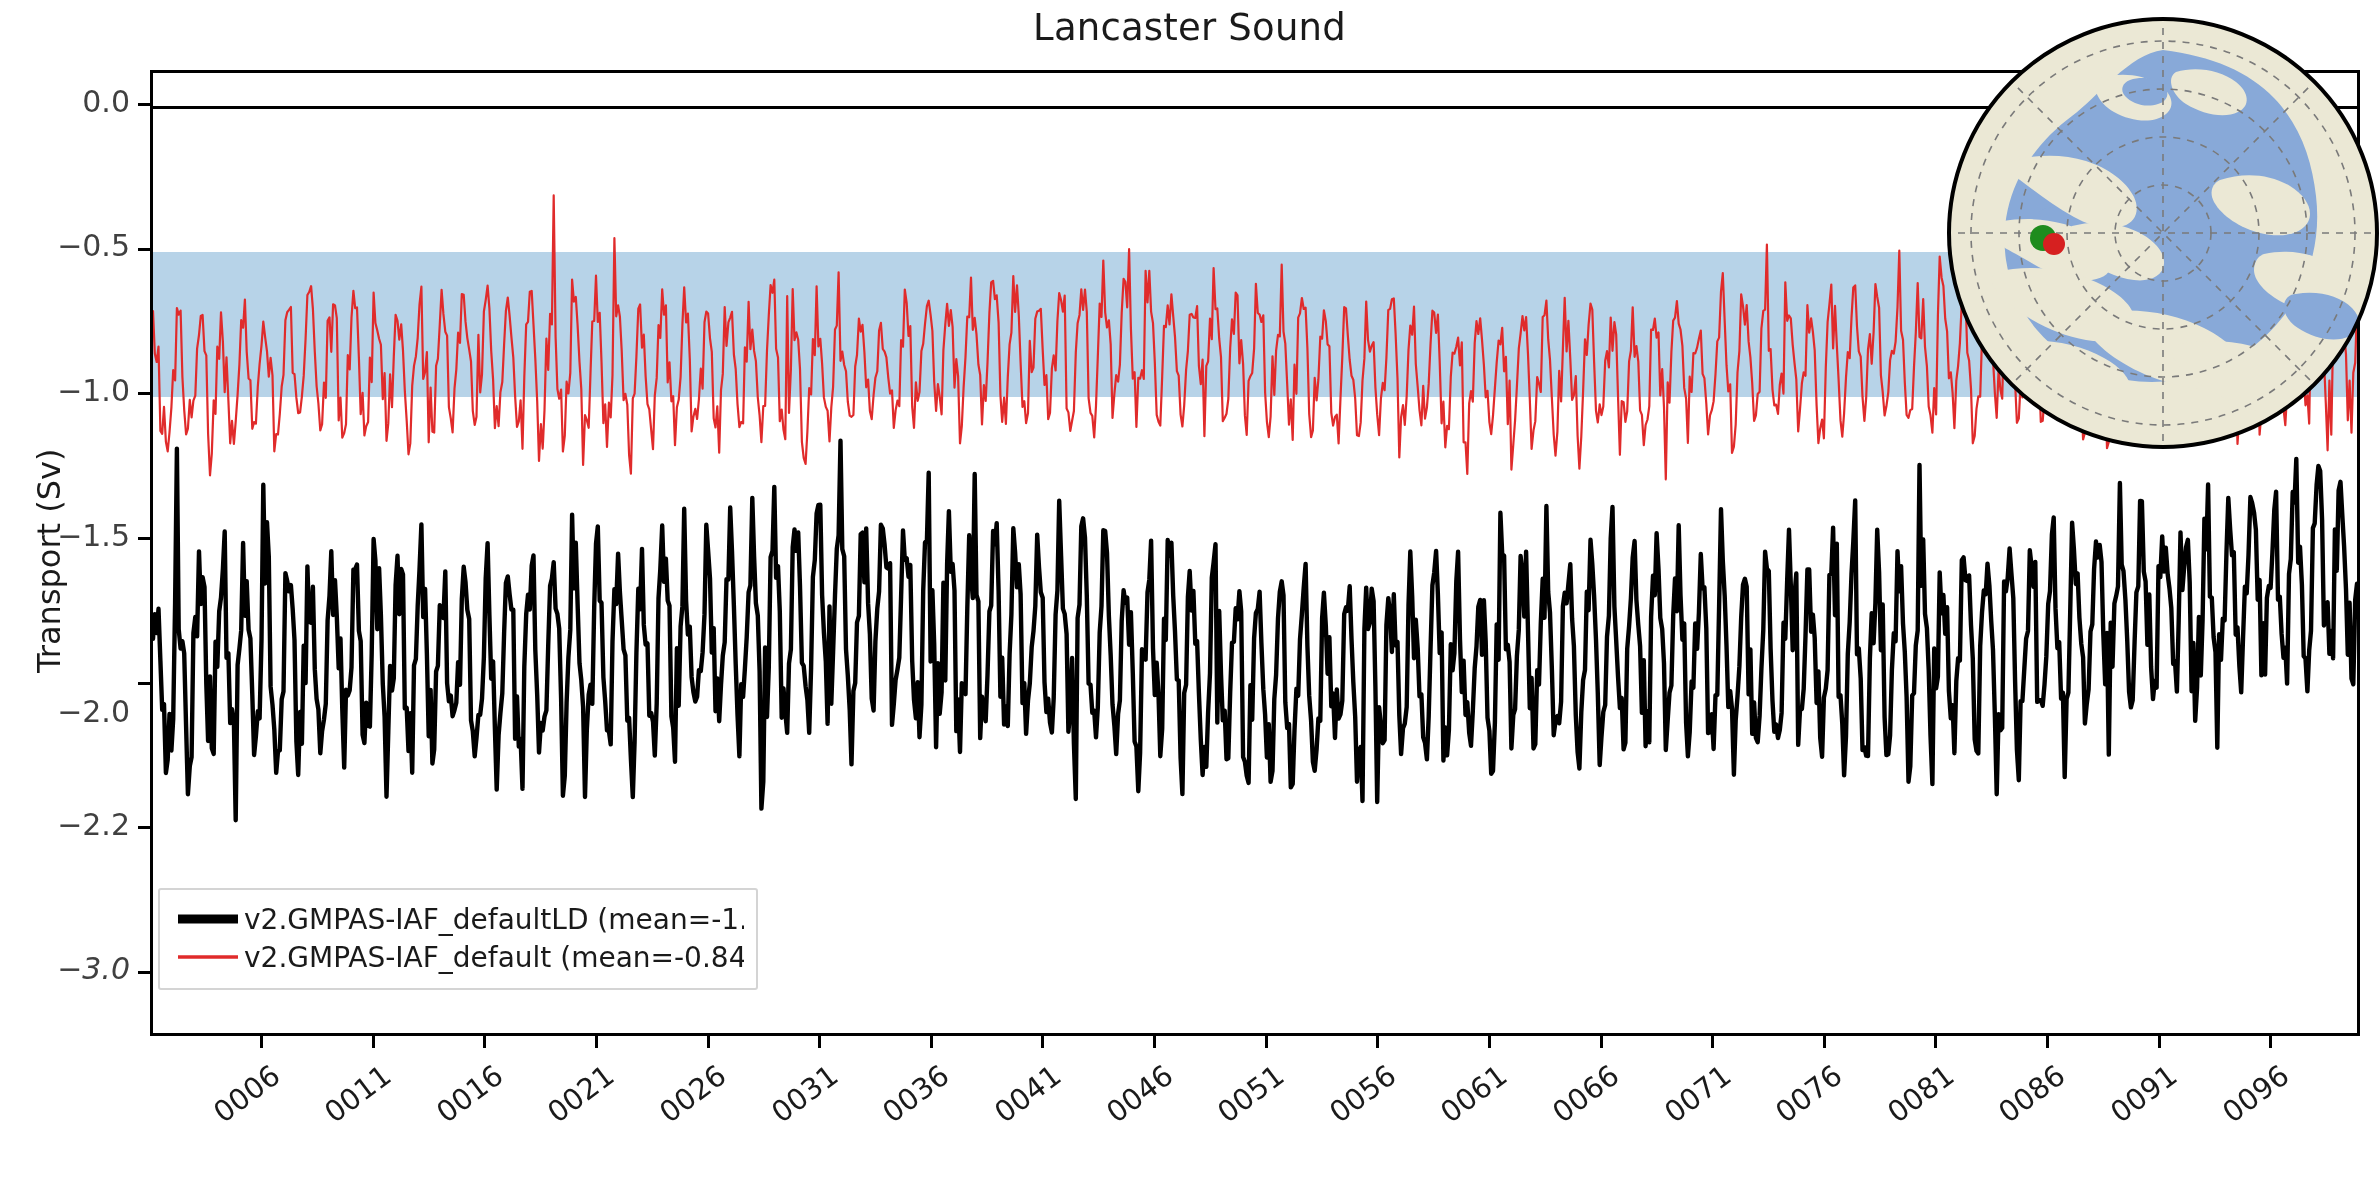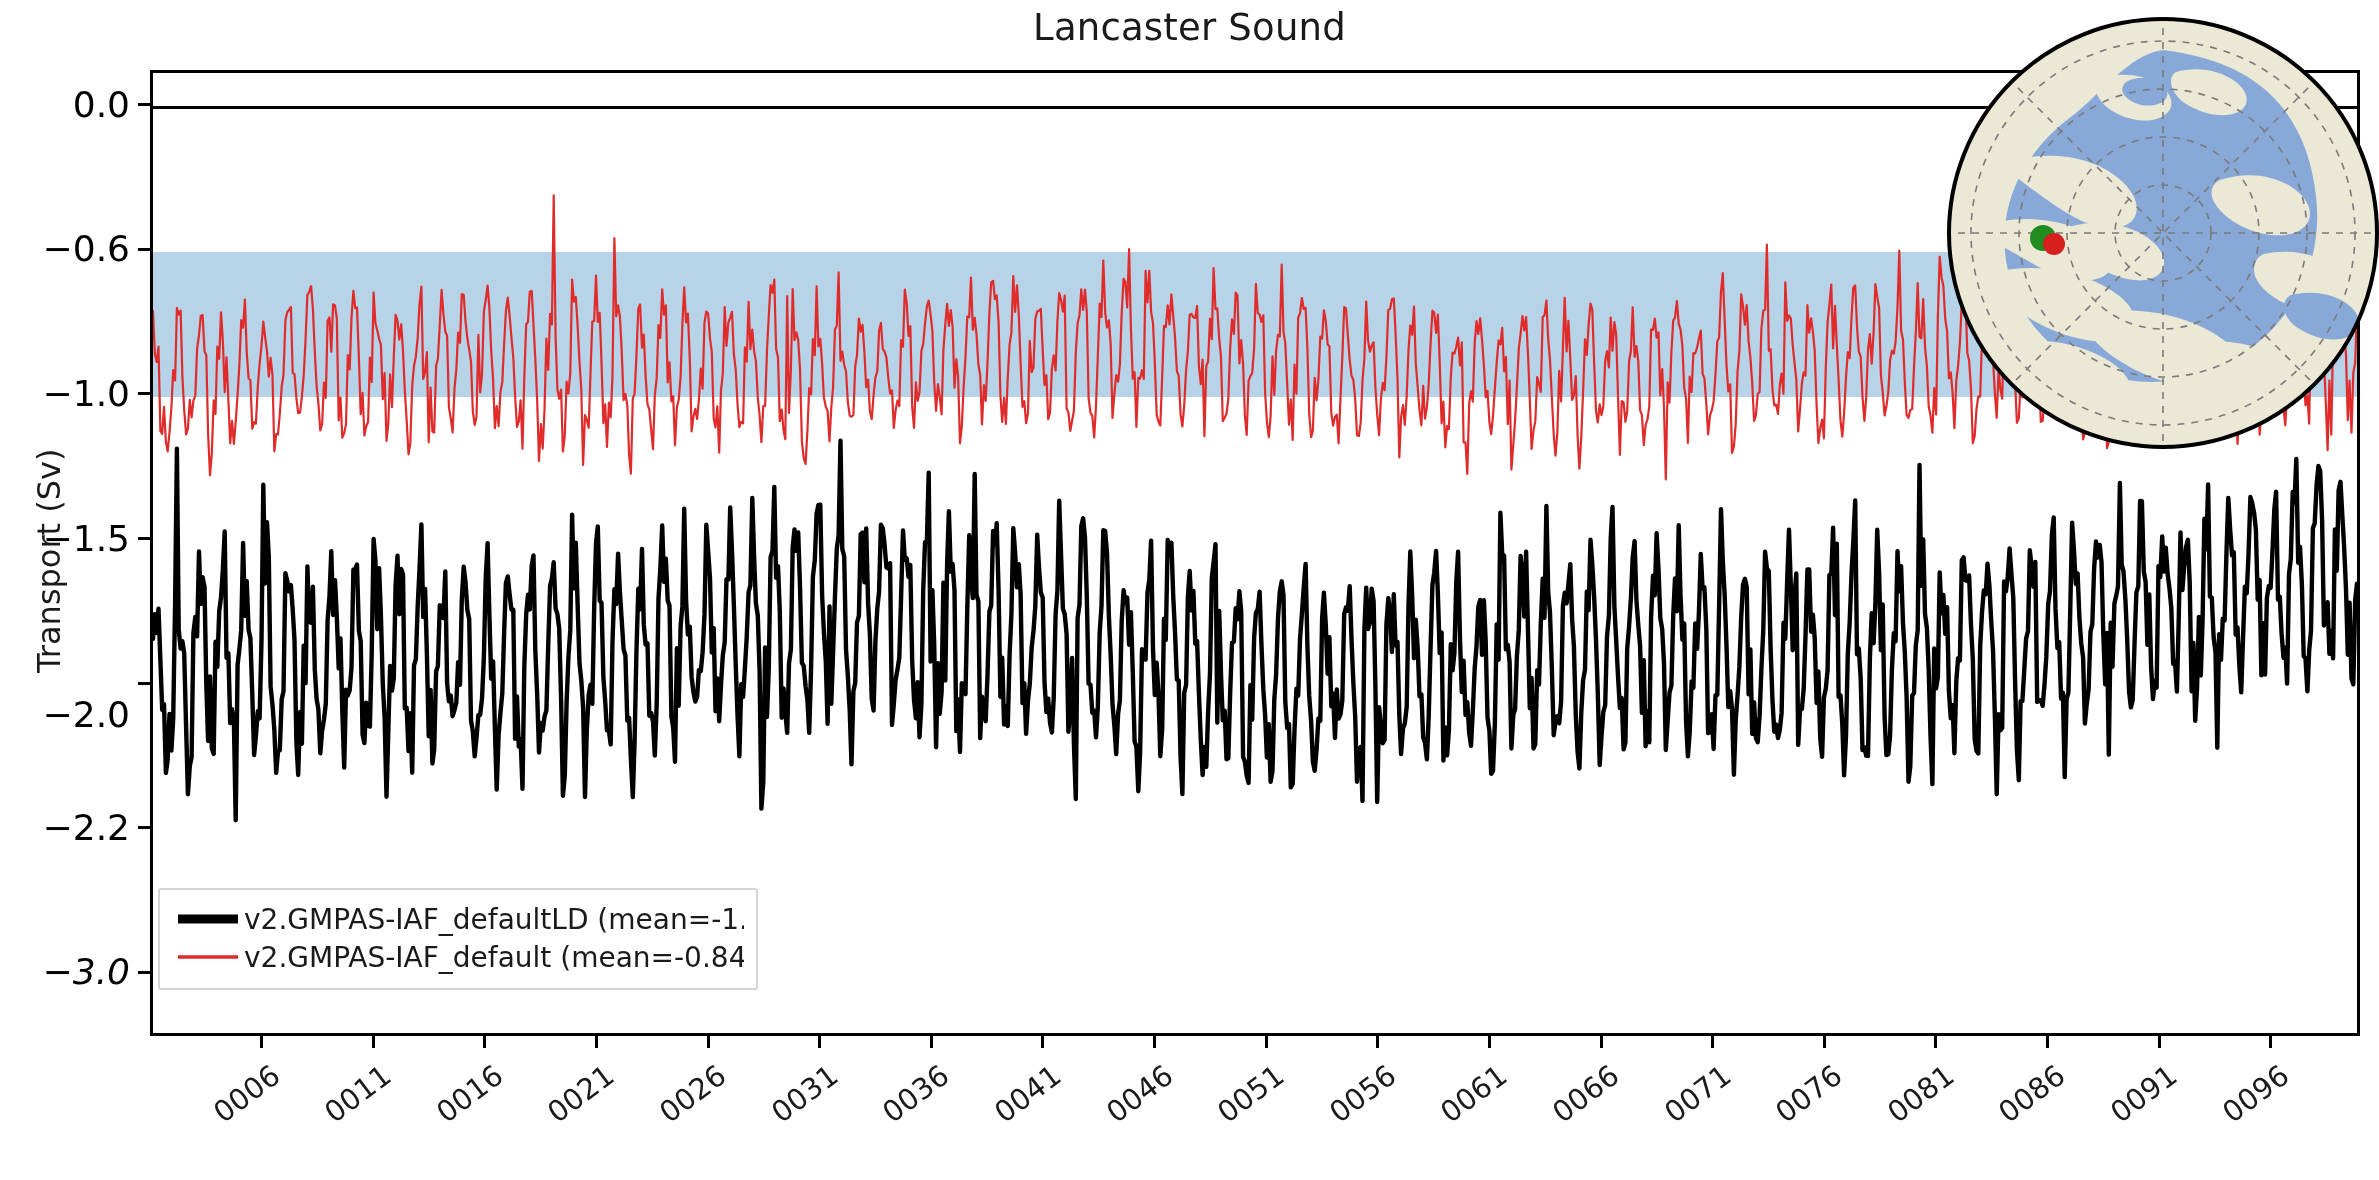--- a/index.html
+++ b/index.html
@@ -17,21 +17,21 @@
   }
   #plot-inner{position:absolute;inset:0;}
 
   #obs-band{position:absolute;left:0;width:100%;background:#b7d3e8;}
 
   #series-svg{position:absolute;inset:0;width:100%;height:100%;}
 
   
   .ytick-label{
     position:absolute;right:2389px;
-    font-size:36px;color:#000000;white-space:nowrap;text-align:right;
+    font-size:30px;color:#404040;white-space:nowrap;text-align:right;
   }
   .ytick-mark{position:absolute;width:12px;height:3px;background:#000;}
   #ylabel{
     position:absolute;transform:rotate(-90deg);transform-origin:left top;
     font-size:32px;color:#1a1a1a;white-space:nowrap;
   }
 
   
   .xtick-mark{position:absolute;width:3px;height:12px;background:#000;}
   .xtick-label{
@@ -74,21 +74,21 @@
         <polyline id="series-red" fill="none" stroke="#e02b2b" stroke-width="2.2" stroke-linejoin="round" stroke-linecap="round" points="0.0,238.0 1.8,280.5 3.7,289.0 5.5,273.7 7.4,358.0 9.2,360.8 11.0,333.8 12.9,368.8 14.7,378.4 16.5,359.5 18.4,334.4 20.2,297.2 22.1,307.4 23.9,235.0 25.7,241.6 27.6,237.6 29.4,304.0 31.2,336.8 33.1,361.4 34.9,355.7 36.8,326.9 38.6,344.3 40.4,327.7 42.3,322.7 44.1,275.6 46.0,262.0 47.8,242.9 49.6,242.0 51.5,278.1 53.3,282.4 55.1,360.7 57.0,402.3 58.8,380.6 60.7,327.4 62.5,340.9 64.3,273.7 66.2,285.8 68.0,239.4 69.9,268.7 71.7,319.1 73.5,284.3 75.4,327.8 77.2,370.3 79.0,347.9 80.9,370.8 82.7,348.5 84.6,321.6 86.4,291.6 88.2,247.2 90.1,254.7 91.9,226.5 93.7,278.6 95.6,305.5 97.4,307.2 99.3,355.8 101.1,349.1 102.9,350.7 104.8,313.7 106.6,291.0 108.5,272.6 110.3,248.6 112.1,263.8 114.0,278.4 115.8,303.6 117.6,284.9 119.5,302.4 121.3,378.3 123.2,361.0 125.0,361.4 126.8,341.0 128.7,313.5 130.5,301.8 132.4,247.2 134.2,239.2 136.0,236.9 137.9,234.0 139.7,299.8 141.5,301.1 143.4,324.9 145.2,340.1 147.1,339.4 148.9,323.3 150.7,302.9 152.6,265.5 154.4,222.0 156.2,219.0 158.1,213.2 159.9,235.8 161.8,278.7 163.6,313.0 165.4,330.5 167.3,357.5 169.1,351.3 171.0,309.6 172.8,324.8 174.6,247.8 176.5,244.4 178.3,278.8 180.1,231.3 182.0,232.5 183.8,245.2 185.7,347.4 187.5,324.5 189.3,364.7 191.2,360.1 193.0,351.3 194.8,282.2 196.7,296.4 198.5,244.5 200.4,217.8 202.2,235.2 204.0,234.5 205.9,284.9 207.7,341.1 209.6,319.9 211.4,362.5 213.2,353.3 215.1,349.0 216.9,284.5 218.7,309.1 220.6,219.6 222.4,250.1 224.3,257.6 226.1,265.8 227.9,271.7 229.8,326.2 231.6,300.2 233.5,367.8 235.3,350.4 237.1,301.4 239.0,334.1 240.8,283.4 242.6,241.9 244.5,247.9 246.3,266.7 248.2,251.4 250.0,277.7 251.8,317.4 253.7,347.7 255.5,381.3 257.3,370.4 259.2,312.9 261.0,292.9 262.9,283.2 264.7,264.8 266.5,231.6 268.4,213.5 270.2,305.9 272.1,298.9 273.9,279.1 275.7,369.3 277.6,314.5 279.4,358.8 281.2,359.5 283.1,292.7 284.9,285.8 286.8,251.2 288.6,216.9 290.4,240.9 292.3,258.7 294.1,262.6 295.9,334.1 297.8,345.5 299.6,359.4 301.5,315.7 303.3,296.7 305.1,259.7 307.0,269.8 308.8,221.1 310.7,221.8 312.5,248.4 314.3,264.8 316.2,276.7 318.0,288.5 319.8,337.8 321.7,351.9 323.5,343.8 325.4,261.9 327.2,319.4 329.0,301.5 330.9,238.5 332.7,227.1 334.6,212.6 336.4,235.4 338.2,277.7 340.1,306.6 341.9,355.2 343.7,333.1 345.6,353.1 347.4,319.4 349.3,309.0 351.1,271.7 352.9,238.0 354.8,224.5 356.6,242.7 358.4,263.9 360.3,284.3 362.1,322.9 364.0,353.9 365.8,348.5 367.6,327.3 369.5,375.8 371.3,304.0 373.2,251.4 375.0,248.9 376.8,218.8 378.7,218.0 380.5,251.7 382.3,285.5 384.2,328.3 386.0,388.0 387.9,351.2 389.7,375.7 391.5,337.1 393.4,265.6 395.2,296.9 397.1,240.8 398.9,251.4 400.7,122.4 402.6,264.1 404.4,316.0 406.2,325.7 408.1,316.5 409.9,378.5 411.8,362.6 413.6,308.7 415.4,320.5 417.3,299.9 419.1,206.6 420.9,228.6 422.8,223.9 424.6,252.3 426.5,289.0 428.3,316.3 430.1,391.9 432.0,342.2 433.8,347.0 435.7,354.8 437.5,300.3 439.3,248.5 441.2,248.0 443.0,202.7 444.8,249.0 446.7,239.8 448.5,288.5 450.4,350.2 452.2,331.4 454.0,374.0 455.9,329.7 457.7,344.4 459.5,302.1 461.4,165.2 463.2,243.3 465.1,232.3 466.9,243.7 468.7,277.6 470.6,327.1 472.4,320.9 474.3,331.7 476.1,382.0 477.9,400.7 479.8,325.4 481.6,320.7 483.4,283.6 485.3,235.7 487.1,231.4 489.0,274.6 490.8,261.7 492.6,302.9 494.5,331.2 496.3,336.4 498.2,357.0 500.0,376.1 501.8,322.5 503.7,304.9 505.5,252.2 507.3,265.0 509.2,216.3 511.0,241.7 512.9,232.3 514.7,309.4 516.5,289.4 518.4,328.3 520.2,323.2 522.0,372.2 523.9,334.3 525.7,326.8 527.6,303.8 529.4,251.9 531.2,214.4 533.1,249.5 534.9,240.6 536.8,286.0 538.6,358.4 540.4,343.7 542.3,335.9 544.1,346.0 545.9,326.5 547.8,295.7 549.6,315.6 551.5,249.2 553.3,238.6 555.1,240.5 557.0,265.3 558.8,278.8 560.7,345.2 562.5,354.5 564.3,333.3 566.2,379.7 568.0,317.1 569.8,300.9 571.7,234.0 573.5,273.0 575.4,249.4 577.2,244.6 579.0,238.8 580.9,281.5 582.7,296.0 584.5,330.8 586.4,354.1 588.2,349.0 590.1,350.4 591.9,274.3 593.7,288.6 595.6,228.8 597.4,276.2 599.3,256.6 601.1,277.9 602.9,288.1 604.8,324.5 606.6,342.3 608.4,369.2 610.3,333.0 612.1,333.0 614.0,277.5 615.8,242.0 617.6,212.0 619.5,219.8 621.3,206.7 623.1,275.8 625.0,284.4 626.8,348.2 628.7,336.5 630.5,356.8 632.3,366.2 634.2,223.2 636.0,340.0 637.9,296.2 639.7,216.1 641.5,267.2 643.4,259.4 645.2,266.8 647.0,296.1 648.9,368.8 650.7,384.8 652.6,390.9 654.4,358.3 656.2,315.2 658.1,321.5 659.9,266.0 661.8,282.1 663.6,213.3 665.4,273.4 667.3,265.8 669.1,290.5 670.9,324.4 672.8,333.9 674.6,337.7 676.5,368.5 678.3,334.5 680.1,313.8 682.0,256.5 683.8,252.6 685.6,199.3 687.5,287.8 689.3,278.6 691.2,292.0 693.0,298.2 694.8,328.5 696.7,342.6 698.5,343.8 700.4,342.0 702.2,293.5 704.0,282.0 705.9,245.6 707.7,258.6 709.5,251.9 711.4,279.0 713.2,314.3 715.1,306.6 716.9,338.1 718.7,346.1 720.6,322.0 722.4,304.7 724.3,298.3 726.1,257.4 727.9,249.9 729.8,276.0 731.6,278.7 733.4,284.4 735.3,304.9 737.1,320.6 739.0,317.4 740.8,355.0 742.6,337.4 744.5,327.5 746.3,333.2 748.1,267.2 750.0,273.6 751.8,216.5 753.7,230.2 755.5,263.0 757.3,253.1 759.2,333.7 761.0,354.8 762.9,309.4 764.7,327.8 766.5,319.1 768.4,278.1 770.2,270.8 772.0,251.0 773.9,233.2 775.7,227.7 777.6,241.8 779.4,258.0 781.2,308.7 783.1,337.9 784.9,311.2 786.7,323.4 788.6,341.3 790.4,277.2 792.3,251.4 794.1,230.9 795.9,252.9 797.8,237.0 799.6,253.8 801.5,314.6 803.3,286.2 805.1,303.1 807.0,370.3 808.8,353.2 810.6,314.6 812.5,283.9 814.3,243.6 816.2,244.1 818.0,204.5 819.8,256.8 821.7,244.8 823.5,261.3 825.4,291.5 827.2,302.0 829.0,351.5 830.9,312.2 832.7,328.0 834.5,289.7 836.4,240.1 838.2,209.3 840.1,207.8 841.9,226.1 843.7,222.3 845.6,249.6 847.4,321.8 849.2,349.0 851.1,324.6 852.9,351.0 854.8,303.9 856.6,271.4 858.4,259.7 860.3,203.1 862.1,239.0 864.0,212.3 865.8,242.2 867.6,289.5 869.5,333.9 871.3,328.2 873.1,350.1 875.0,340.0 876.8,267.8 878.7,299.1 880.5,294.5 882.3,245.7 884.2,238.6 886.0,237.7 887.8,235.9 889.7,276.9 891.5,312.0 893.4,302.2 895.2,346.2 897.0,339.9 898.9,295.3 900.7,282.4 902.6,297.5 904.4,248.3 906.2,220.0 908.1,227.3 909.9,238.7 911.7,222.5 913.6,335.5 915.4,339.4 917.3,357.9 919.1,347.7 920.9,338.0 922.8,279.6 924.6,250.2 926.5,241.9 928.3,216.4 930.1,236.8 932.0,216.5 933.8,239.1 935.6,325.1 937.5,339.9 939.3,342.9 941.2,364.4 943.0,332.8 944.8,284.0 946.7,230.6 948.5,244.0 950.3,187.6 952.2,239.6 954.0,254.5 955.9,247.4 957.7,271.7 959.5,344.9 961.4,320.6 963.2,302.2 965.1,308.7 966.9,291.6 968.7,239.9 970.6,205.8 972.4,209.0 974.2,234.3 976.1,176.2 977.9,255.2 979.8,305.6 981.6,299.2 983.4,353.9 985.3,304.9 987.1,305.6 989.0,297.2 990.8,305.9 992.6,197.8 994.5,229.5 996.3,197.9 998.1,238.6 1000.0,250.1 1001.8,289.0 1003.7,341.9 1005.5,348.7 1007.3,352.6 1009.2,303.1 1011.0,252.9 1012.8,254.1 1014.7,232.3 1016.5,251.5 1018.4,221.3 1020.2,242.8 1022.0,263.8 1023.9,298.2 1025.7,302.7 1027.6,341.6 1029.4,353.5 1031.2,332.4 1033.1,296.9 1034.9,277.8 1036.7,241.8 1038.6,240.9 1040.4,244.5 1042.3,245.0 1044.1,233.2 1045.9,293.0 1047.8,311.2 1049.6,286.7 1051.4,363.1 1053.3,292.8 1055.1,288.5 1057.0,245.7 1058.8,266.1 1060.6,195.0 1062.5,236.2 1064.3,235.5 1066.2,265.7 1068.0,284.2 1069.8,348.1 1071.7,344.7 1073.5,340.7 1075.3,326.1 1077.2,274.9 1079.0,246.3 1080.9,260.9 1082.7,219.5 1084.5,222.3 1086.4,290.3 1088.2,267.0 1090.1,290.9 1091.9,342.4 1093.7,361.9 1095.6,307.8 1097.4,303.2 1099.2,300.0 1101.1,275.6 1102.9,210.9 1104.8,240.0 1106.6,241.6 1108.4,249.0 1110.3,242.4 1112.1,319.3 1113.9,348.5 1115.8,364.1 1117.6,343.6 1119.5,283.3 1121.3,321.9 1123.1,277.7 1125.0,261.8 1126.8,263.4 1128.7,191.7 1130.5,258.5 1132.3,270.6 1134.2,311.3 1136.0,351.7 1137.8,326.4 1139.7,367.0 1141.5,291.7 1143.4,320.8 1145.2,244.6 1147.0,240.3 1148.9,225.0 1150.7,236.0 1152.6,234.6 1154.4,275.1 1156.2,340.8 1158.1,364.2 1159.9,357.4 1161.7,304.9 1163.6,327.4 1165.4,306.2 1167.3,263.7 1169.1,265.7 1170.9,237.3 1172.8,248.1 1174.6,271.4 1176.4,273.2 1178.3,339.8 1180.1,352.6 1182.0,344.0 1183.8,341.7 1185.6,370.4 1187.5,325.0 1189.3,284.1 1191.2,234.2 1193.0,235.4 1194.8,262.1 1196.7,287.0 1198.5,302.7 1200.3,306.7 1202.2,325.5 1204.0,362.3 1205.9,363.1 1207.7,349.4 1209.5,307.5 1211.4,285.4 1213.2,228.6 1215.0,266.8 1216.9,278.7 1218.7,272.7 1220.6,269.1 1222.4,314.4 1224.2,341.4 1226.1,362.1 1227.9,325.7 1229.8,309.9 1231.6,317.2 1233.4,284.7 1235.3,236.9 1237.1,235.9 1238.9,226.3 1240.8,225.4 1242.6,260.7 1244.5,305.4 1246.3,384.5 1248.1,344.2 1250.0,332.2 1251.8,351.9 1253.7,322.8 1255.5,276.9 1257.3,252.5 1259.2,261.7 1261.0,233.7 1262.8,291.0 1264.7,313.8 1266.5,337.1 1268.4,352.3 1270.2,312.9 1272.0,345.6 1273.9,334.6 1275.7,310.9 1277.5,271.9 1279.4,237.7 1281.2,239.6 1283.1,259.9 1284.9,241.5 1286.7,288.9 1288.6,350.3 1290.4,328.7 1292.3,374.3 1294.1,352.8 1295.9,356.2 1297.8,303.7 1299.6,279.6 1301.4,280.6 1303.3,273.7 1305.1,264.6 1307.0,292.3 1308.8,269.4 1310.6,369.3 1312.5,369.3 1314.3,401.0 1316.2,330.3 1318.0,318.1 1319.8,328.6 1321.7,270.1 1323.5,248.2 1325.3,261.0 1327.2,245.4 1329.0,266.7 1330.9,292.0 1332.7,324.3 1334.5,317.9 1336.4,349.1 1338.2,361.2 1340.0,342.6 1341.9,315.2 1343.7,289.3 1345.6,267.5 1347.4,271.4 1349.2,254.9 1351.1,298.3 1352.9,283.8 1354.8,351.2 1356.6,307.7 1358.4,396.6 1360.3,371.5 1362.1,347.1 1363.9,313.5 1365.8,275.7 1367.6,260.7 1369.5,243.2 1371.3,257.4 1373.1,244.1 1375.0,281.3 1376.8,326.1 1378.6,376.0 1380.5,357.3 1382.3,348.4 1384.2,304.0 1386.0,310.5 1387.8,319.0 1389.7,244.0 1391.5,242.3 1393.4,227.6 1395.2,266.2 1397.0,286.9 1398.9,325.5 1400.7,361.5 1402.5,382.6 1404.4,358.6 1406.2,297.9 1408.1,328.5 1409.9,275.6 1411.7,224.9 1413.6,278.5 1415.4,247.9 1417.3,285.9 1419.1,326.9 1420.9,322.1 1422.8,303.1 1424.6,362.7 1426.4,395.7 1428.3,363.2 1430.1,318.2 1432.0,266.3 1433.8,282.0 1435.6,251.9 1437.5,230.7 1439.3,236.5 1441.1,288.7 1443.0,337.8 1444.8,349.5 1446.7,331.4 1448.5,342.1 1450.3,333.5 1452.2,287.8 1454.0,278.2 1455.9,294.4 1457.7,244.6 1459.5,277.8 1461.4,249.2 1463.2,261.7 1465.0,322.4 1466.9,381.8 1468.7,328.1 1470.6,329.2 1472.4,348.9 1474.2,338.2 1476.1,288.4 1477.9,277.8 1479.7,234.4 1481.6,283.8 1483.4,273.0 1485.3,288.7 1487.1,337.3 1488.9,341.8 1490.8,372.2 1492.6,352.0 1494.5,346.5 1496.3,333.2 1498.1,256.5 1500.0,256.9 1501.8,245.7 1503.6,264.7 1505.5,259.5 1507.3,322.5 1509.2,296.2 1511.0,334.4 1512.8,406.4 1514.7,309.4 1516.5,329.7 1518.4,279.0 1520.2,247.6 1522.0,244.7 1523.9,228.0 1525.7,250.7 1527.5,256.5 1529.4,272.9 1531.2,314.9 1533.1,325.5 1534.9,369.9 1536.7,303.7 1538.6,319.0 1540.4,280.0 1542.2,280.5 1544.1,274.6 1545.9,265.8 1547.8,257.6 1549.6,300.9 1551.4,305.2 1553.3,330.5 1555.1,361.5 1557.0,342.3 1558.8,337.2 1560.6,328.4 1562.5,301.0 1564.3,268.4 1566.1,264.6 1568.0,218.6 1569.8,200.2 1571.7,248.4 1573.5,292.2 1575.3,318.4 1577.2,311.4 1579.0,380.0 1580.9,373.6 1582.7,351.5 1584.5,299.5 1586.4,277.8 1588.2,221.3 1590.0,233.1 1591.9,251.6 1593.7,232.1 1595.6,268.4 1597.4,284.4 1599.2,310.0 1601.1,348.0 1602.9,342.3 1604.7,320.9 1606.6,318.8 1608.4,255.5 1610.3,237.9 1612.1,236.7 1613.9,171.6 1615.8,277.8 1617.6,276.1 1619.5,316.6 1621.3,332.5 1623.1,331.6 1625.0,340.9 1626.8,312.0 1628.6,300.5 1630.5,320.7 1632.3,209.3 1634.2,247.8 1636.0,242.5 1637.8,245.3 1639.7,271.8 1641.5,289.8 1643.3,306.3 1645.2,358.4 1647.0,336.5 1648.9,310.1 1650.7,299.3 1652.5,302.8 1654.4,232.2 1656.2,259.7 1658.1,245.4 1659.9,258.9 1661.7,277.4 1663.6,332.4 1665.4,370.1 1667.2,355.4 1669.1,346.5 1670.9,365.3 1672.8,294.3 1674.6,249.2 1676.4,231.5 1678.3,211.5 1680.1,275.4 1682.0,232.8 1683.8,271.8 1685.6,306.7 1687.5,347.4 1689.3,363.7 1691.1,340.3 1693.0,304.5 1694.8,279.2 1696.7,285.2 1698.5,244.9 1700.3,214.4 1702.2,212.4 1704.0,253.5 1705.8,278.4 1707.7,283.6 1709.5,323.7 1711.4,347.8 1713.2,324.3 1715.0,276.7 1716.9,261.2 1718.7,290.8 1720.6,259.5 1722.4,211.0 1724.2,223.7 1726.1,234.8 1727.9,302.1 1729.7,318.8 1731.6,342.5 1733.4,333.3 1735.3,319.1 1737.1,287.1 1738.9,277.8 1740.8,280.5 1742.6,268.6 1744.5,234.1 1746.3,177.7 1748.1,257.8 1750.0,266.7 1751.8,309.3 1753.6,341.9 1755.5,344.8 1757.3,337.1 1759.2,336.0 1761.0,294.1 1762.8,259.8 1764.7,210.0 1766.5,263.9 1768.3,265.4 1770.2,226.0 1772.0,273.8 1773.9,293.1 1775.7,333.5 1777.5,342.3 1779.4,359.7 1781.2,315.2 1783.1,341.4 1784.9,242.8 1786.7,183.6 1788.6,204.7 1790.4,212.9 1792.2,245.5 1794.1,258.3 1795.9,305.3 1797.8,299.4 1799.6,319.8 1801.4,355.1 1803.3,307.7 1805.1,292.8 1806.9,270.1 1808.8,228.8 1810.6,224.9 1812.5,224.5 1814.3,279.8 1816.1,287.4 1818.0,315.6 1819.8,370.3 1821.7,362.9 1823.5,335.8 1825.3,323.3 1827.2,323.6 1829.0,264.9 1830.8,260.6 1832.7,211.2 1834.5,236.1 1836.4,248.7 1838.2,256.7 1840.0,285.9 1841.9,320.5 1843.7,344.8 1845.6,296.2 1847.4,316.5 1849.2,325.6 1851.1,252.4 1852.9,248.7 1854.7,188.3 1856.6,254.6 1858.4,246.2 1860.3,310.2 1862.1,308.9 1863.9,349.8 1865.8,345.6 1867.6,310.2 1869.4,324.4 1871.3,286.8 1873.1,256.4 1875.0,194.7 1876.8,216.0 1878.6,214.2 1880.5,237.1 1882.3,253.7 1884.2,263.3 1886.0,296.1 1887.8,348.9 1889.7,347.9 1891.5,323.9 1893.3,268.2 1895.2,236.3 1897.0,230.3 1898.9,246.0 1900.7,235.9 1902.5,275.0 1904.4,257.4 1906.2,314.5 1908.1,297.5 1909.9,339.1 1911.7,333.3 1913.6,329.3 1915.4,261.3 1917.2,265.8 1919.1,232.4 1920.9,219.6 1922.8,242.4 1924.6,238.7 1926.4,269.0 1928.3,328.3 1930.1,366.5 1931.9,359.8 1933.8,323.2 1935.6,289.6 1937.5,252.7 1939.3,274.3 1941.1,287.0 1943.0,241.6 1944.8,196.9 1946.7,238.2 1948.5,279.5 1950.3,292.4 1952.2,311.8 1954.0,375.1 1955.8,368.9 1957.7,323.8 1959.5,343.7 1961.4,291.9 1963.2,289.3 1965.0,277.8 1966.9,247.6 1968.7,245.0 1970.5,293.3 1972.4,285.5 1974.2,324.1 1976.1,340.0 1977.9,368.9 1979.7,298.3 1981.6,283.4 1983.4,261.8 1985.3,269.3 1987.1,249.4 1988.9,234.2 1990.8,251.5 1992.6,294.1 1994.4,328.7 1996.3,336.7 1998.1,306.2 2000.0,345.0 2001.8,266.9 2003.6,309.1 2005.5,243.0 2007.3,239.2 2009.2,228.5 2011.0,226.1 2012.8,231.1 2014.7,274.0 2016.5,318.5 2018.3,296.7 2020.2,366.1 2022.0,359.6 2023.9,347.6 2025.7,298.5 2027.5,253.7 2029.4,271.4 2031.2,248.8 2033.0,223.7 2034.9,241.0 2036.7,282.6 2038.6,185.2 2040.4,331.2 2042.2,351.3 2044.1,369.3 2045.9,336.7 2047.8,261.6 2049.6,235.3 2051.4,223.7 2053.3,235.4 2055.1,237.5 2056.9,248.9 2058.8,284.0 2060.6,314.2 2062.5,342.4 2064.3,334.7 2066.1,325.2 2068.0,298.1 2069.8,304.3 2071.6,275.3 2073.5,213.8 2075.3,213.7 2077.2,239.3 2079.0,243.1 2080.8,263.9 2082.7,301.7 2084.5,370.9 2086.4,341.8 2088.2,313.8 2090.0,304.7 2091.9,266.1 2093.7,237.1 2095.5,216.1 2097.4,227.9 2099.2,228.0 2101.1,259.6 2102.9,283.2 2104.7,276.1 2106.6,361.7 2108.4,339.3 2110.3,319.0 2112.1,308.9 2113.9,278.9 2115.8,273.4 2117.6,220.0 2119.4,247.5 2121.3,244.3 2123.1,245.8 2125.0,304.7 2126.8,317.9 2128.6,292.3 2130.5,335.5 2132.3,352.1 2134.1,319.8 2136.0,302.5 2137.8,248.3 2139.7,241.3 2141.5,229.0 2143.3,234.4 2145.2,259.3 2147.0,300.6 2148.9,310.9 2150.7,303.7 2152.5,332.3 2154.4,322.3 2156.2,350.6 2158.0,242.7 2159.9,270.3 2161.7,219.5 2163.6,229.6 2165.4,232.0 2167.2,264.6 2169.1,268.5 2170.9,284.5 2172.8,330.0 2174.6,377.3 2176.4,307.5 2178.3,361.7 2180.1,260.9 2181.9,267.4 2183.8,233.0 2185.6,244.7 2187.5,218.9 2189.3,237.0 2191.1,259.7 2193.0,281.3 2194.8,347.3 2196.6,307.7 2198.5,359.7 2200.3,299.7 2202.2,289.8 2204.0,234.4"></polyline>
         <polyline id="series-black" fill="none" stroke="#000000" stroke-width="4.4" stroke-linejoin="round" stroke-linecap="round" points="0.0,565.9 1.8,541.3 3.7,560.0 5.5,535.8 7.4,587.9 9.2,636.8 11.0,631.0 12.9,700.0 14.7,686.7 16.5,641.0 18.4,677.5 20.2,646.1 22.1,529.9 23.9,375.6 25.7,556.3 27.6,575.6 29.4,568.2 31.2,580.3 33.1,653.6 34.9,721.3 36.8,693.1 38.6,684.0 40.4,560.1 42.3,543.9 44.1,563.4 46.0,478.4 47.8,531.0 49.6,504.2 51.5,513.9 53.3,611.0 55.1,668.0 57.0,603.4 58.8,675.2 60.7,680.9 62.5,568.7 64.3,593.8 66.2,538.4 68.0,524.6 69.9,496.0 71.7,458.5 73.5,584.7 75.4,580.2 77.2,650.1 79.0,636.2 80.9,649.0 82.7,747.3 84.6,592.0 86.4,575.7 88.2,557.4 90.1,470.0 91.9,542.8 93.7,508.2 95.6,556.8 97.4,565.4 99.3,621.6 101.1,682.0 102.9,663.4 104.8,638.3 106.6,645.4 108.5,567.4 110.3,411.7 112.1,510.5 114.0,449.3 115.8,483.8 117.6,613.4 119.5,631.9 121.3,656.4 123.2,699.8 125.0,678.2 126.8,677.3 128.7,626.2 130.5,618.5 132.4,500.1 134.2,508.0 136.0,518.4 137.9,512.1 139.7,536.4 141.5,567.1 143.4,668.9 145.2,702.0 147.1,639.0 148.9,670.8 150.7,572.6 152.6,610.1 154.4,493.4 156.2,548.8 158.1,549.7 159.9,513.8 161.8,596.4 163.6,625.9 165.4,636.7 167.3,680.2 169.1,658.1 171.0,646.3 172.8,630.8 174.6,547.4 176.5,522.6 178.3,478.2 180.1,542.0 182.0,507.3 183.8,543.3 185.7,595.4 187.5,565.5 189.3,637.2 191.2,694.6 193.0,616.8 194.8,622.6 196.7,617.2 198.5,594.3 200.4,496.6 202.2,496.0 204.0,491.6 205.9,557.9 207.7,568.2 209.6,661.8 211.4,670.1 213.2,629.6 215.1,652.7 216.9,653.6 218.7,580.5 220.6,466.0 222.4,487.4 224.3,556.2 226.1,495.2 227.9,542.3 229.8,611.1 231.6,644.0 233.5,723.7 235.3,658.8 237.1,593.0 239.0,617.6 240.8,605.1 242.6,512.1 244.5,482.8 246.3,541.2 248.2,496.0 250.0,501.5 251.8,635.4 253.7,634.8 255.5,678.1 257.3,640.1 259.2,699.8 261.0,592.4 262.9,585.8 264.7,532.8 266.5,496.6 268.4,451.4 270.2,544.1 272.1,515.9 273.9,581.5 275.7,663.2 277.6,616.9 279.4,690.5 281.2,676.4 283.1,598.5 284.9,592.9 286.8,532.3 288.6,535.4 290.4,545.0 292.3,498.4 294.1,610.1 295.9,628.4 297.8,622.5 299.6,643.2 301.5,637.0 303.3,629.8 305.1,589.2 307.0,611.8 308.8,526.1 310.7,493.8 312.5,508.9 314.3,536.7 316.2,546.0 318.0,647.3 319.8,658.1 321.7,683.3 323.5,664.7 325.4,641.9 327.2,641.8 329.0,625.8 330.9,583.8 332.7,505.4 334.6,470.1 336.4,542.0 338.2,605.8 340.1,588.4 341.9,655.7 343.7,716.6 345.6,662.3 347.4,640.3 349.3,620.3 351.1,560.8 352.9,509.9 354.8,503.4 356.6,521.2 358.4,536.6 360.3,536.7 362.1,665.7 364.0,623.5 365.8,673.6 367.6,665.8 369.5,715.9 371.3,593.9 373.2,541.3 375.0,521.7 376.8,536.5 378.7,492.6 380.5,482.5 382.3,576.8 384.2,622.1 386.0,679.5 387.9,650.0 389.7,657.5 391.5,643.6 393.4,637.4 395.2,573.0 397.1,512.8 398.9,505.4 400.7,489.2 402.6,535.6 404.4,540.9 406.2,555.4 408.1,625.5 409.9,722.7 411.8,702.7 413.6,629.9 415.4,584.6 417.3,556.9 419.1,441.6 420.9,515.3 422.8,469.8 424.6,530.9 426.5,590.2 428.3,607.3 430.1,633.8 432.0,724.0 433.8,657.6 435.7,621.7 437.5,611.6 439.3,630.9 441.2,534.1 443.0,470.8 444.8,453.4 446.7,527.8 448.5,529.8 450.4,604.3 452.2,628.4 454.0,657.3 455.9,657.9 457.7,671.4 459.5,568.5 461.4,516.2 463.2,531.1 465.1,480.7 466.9,518.8 468.7,546.9 470.6,576.3 472.4,582.4 474.3,647.7 476.1,644.9 477.9,685.9 479.8,724.1 481.6,668.6 483.4,580.3 485.3,515.8 487.1,536.4 489.0,475.9 490.8,551.9 492.6,571.5 494.5,570.6 496.3,642.7 498.2,640.0 500.0,648.7 501.8,682.6 503.7,630.6 505.5,525.3 507.3,496.4 509.2,452.5 511.0,508.9 512.9,485.8 514.7,527.5 516.5,532.7 518.4,643.4 520.2,654.8 522.0,688.7 523.9,575.2 525.7,632.8 527.6,553.5 529.4,533.4 531.2,435.8 533.1,527.8 534.9,561.6 536.8,553.7 538.6,603.9 540.4,619.1 542.3,628.6 544.1,623.8 545.9,597.1 547.8,598.0 549.6,579.4 551.5,541.4 553.3,451.7 555.1,477.4 557.0,505.3 558.8,579.6 560.7,555.1 562.5,638.2 564.3,605.5 566.2,648.2 568.0,611.8 569.8,582.6 571.7,569.3 573.5,506.1 575.4,506.5 577.2,434.5 579.0,478.1 580.9,533.1 582.7,590.9 584.5,641.7 586.4,683.4 588.2,611.3 590.1,623.8 591.9,595.6 593.7,564.3 595.6,519.3 597.4,512.4 599.3,424.9 601.1,483.6 602.9,530.1 604.8,542.6 606.6,598.2 608.4,735.6 610.3,708.5 612.1,574.5 614.0,644.0 615.8,594.1 617.6,484.1 619.5,477.9 621.3,413.9 623.1,504.9 625.0,493.2 626.8,538.4 628.7,644.7 630.5,615.5 632.3,639.4 634.2,659.9 636.0,590.5 637.9,576.3 639.7,474.1 641.5,456.4 643.4,477.8 645.2,459.4 647.0,513.3 648.9,589.8 650.7,592.9 652.6,613.2 654.4,627.2 656.2,659.9 658.1,595.0 659.9,504.0 661.8,487.1 663.6,440.5 665.4,431.9 667.3,431.8 669.1,522.0 670.9,559.4 672.8,588.6 674.6,650.9 676.5,533.4 678.3,630.8 680.1,578.8 682.0,522.6 683.8,475.7 685.6,462.4 687.5,367.8 689.3,476.1 691.2,483.2 693.0,576.1 694.8,602.3 696.7,636.8 698.5,691.4 700.4,617.9 702.2,610.1 704.0,549.5 705.9,542.8 707.7,461.1 709.5,459.6 711.4,509.3 713.2,455.4 715.1,530.4 716.9,561.4 718.7,625.3 720.6,637.5 722.4,568.4 724.3,535.4 726.1,518.3 727.9,451.8 729.8,455.5 731.6,471.8 733.4,494.4 735.3,495.6 737.1,490.2 739.0,651.9 740.8,631.4 742.6,607.1 744.5,596.3 746.3,584.6 748.1,523.6 750.0,457.4 751.8,486.8 753.7,485.3 755.5,503.9 757.3,491.9 759.2,588.0 761.0,626.9 762.9,645.4 764.7,609.2 766.5,664.2 768.4,631.6 770.2,517.9 772.0,469.6 773.9,467.5 775.7,399.7 777.6,588.5 779.4,517.2 781.2,571.2 783.1,674.2 784.9,590.2 786.7,640.9 788.6,619.4 790.4,509.8 792.3,607.5 794.1,491.3 795.9,438.1 797.8,498.9 799.6,491.0 801.5,517.6 803.3,658.1 805.1,626.4 807.0,679.0 808.8,610.3 810.6,617.2 812.5,621.1 814.3,535.4 816.2,462.3 818.0,501.6 819.8,525.1 821.7,401.0 823.5,521.8 825.4,528.3 827.2,665.1 829.0,623.6 830.9,639.2 832.7,648.2 834.5,602.0 836.4,538.5 838.2,532.5 840.1,458.0 841.9,471.4 843.7,450.1 845.6,518.0 847.4,623.7 849.2,584.8 851.1,651.6 852.9,633.6 854.8,653.0 856.6,581.3 858.4,541.7 860.3,455.2 862.1,479.1 864.0,514.3 865.8,491.3 867.6,521.1 869.5,630.1 871.3,610.1 873.1,660.8 875.0,627.5 876.8,610.6 878.7,574.0 880.5,558.1 882.3,533.1 884.2,461.6 886.0,494.2 887.8,519.3 889.7,524.8 891.5,609.1 893.4,639.1 895.2,625.7 897.0,649.6 898.9,659.5 900.7,625.4 902.6,541.3 904.4,517.7 906.2,427.8 908.1,483.2 909.9,535.6 911.7,540.9 913.6,561.0 915.4,658.8 917.3,636.9 919.1,585.0 920.9,670.4 922.8,726.0 924.6,545.0 926.5,531.6 928.3,453.2 930.1,445.3 932.0,464.8 933.8,522.9 935.6,610.6 937.5,611.6 939.3,639.9 941.2,637.6 943.0,664.3 944.8,634.6 946.7,559.4 948.5,533.1 950.3,457.2 952.2,458.1 954.0,479.9 955.9,543.6 957.7,582.6 959.5,631.3 961.4,653.1 963.2,681.1 965.1,640.9 966.9,627.3 968.7,547.8 970.6,517.2 972.4,529.9 974.2,524.6 976.1,571.7 977.9,539.1 979.8,600.0 981.6,668.5 983.4,673.4 985.3,718.2 987.1,680.2 989.0,576.3 990.8,583.0 992.6,586.6 994.5,519.2 996.3,506.7 998.1,467.6 1000.0,575.5 1001.8,622.1 1003.7,589.8 1005.5,621.5 1007.3,683.2 1009.2,655.7 1011.0,545.8 1012.8,567.0 1014.7,467.0 1016.5,482.9 1018.4,469.6 1020.2,522.6 1022.0,558.6 1023.9,606.6 1025.7,607.5 1027.6,685.2 1029.4,721.1 1031.2,620.1 1033.1,611.7 1034.9,523.8 1036.7,498.0 1038.6,537.6 1040.4,517.9 1042.3,570.8 1044.1,568.1 1045.9,619.9 1047.8,666.8 1049.6,702.0 1051.4,674.0 1053.3,693.9 1055.1,639.5 1057.0,600.2 1058.8,504.8 1060.6,489.4 1062.5,471.3 1064.3,649.6 1066.2,538.0 1068.0,600.7 1069.8,647.3 1071.7,637.6 1073.5,686.2 1075.3,685.3 1077.2,618.9 1079.0,569.8 1080.9,568.8 1082.7,535.3 1084.5,546.3 1086.4,518.1 1088.2,538.5 1090.1,684.0 1091.9,688.7 1093.7,702.8 1095.6,709.9 1097.4,612.2 1099.2,646.7 1101.1,565.3 1102.9,539.9 1104.8,536.0 1106.6,518.7 1108.4,570.2 1110.3,616.2 1112.1,641.6 1113.9,684.5 1115.8,651.2 1117.6,708.9 1119.5,697.9 1121.3,626.2 1123.1,601.8 1125.0,545.1 1126.8,518.8 1128.7,508.3 1130.5,522.2 1132.3,629.2 1134.2,655.1 1136.0,651.1 1137.8,714.4 1139.7,710.9 1141.5,657.3 1143.4,615.8 1145.2,622.8 1147.0,566.4 1148.9,541.0 1150.7,514.9 1152.6,490.9 1154.4,572.8 1156.2,622.7 1158.1,647.9 1159.9,688.8 1161.7,697.8 1163.6,676.4 1165.4,645.4 1167.3,647.7 1169.1,545.3 1170.9,519.6 1172.8,552.2 1174.6,600.7 1176.4,564.2 1178.3,633.4 1180.1,620.4 1182.0,665.0 1183.8,616.5 1185.6,645.5 1187.5,641.3 1189.3,627.8 1191.2,541.1 1193.0,534.2 1194.8,537.6 1196.7,513.3 1198.5,565.7 1200.3,608.9 1202.2,644.0 1204.0,708.7 1205.9,678.4 1207.7,674.0 1209.5,728.1 1211.4,556.0 1213.2,514.7 1215.0,556.0 1216.9,549.6 1218.7,515.7 1220.6,528.1 1222.4,613.7 1224.2,729.0 1226.1,634.3 1227.9,651.8 1229.8,670.2 1231.6,667.2 1233.4,551.9 1235.3,525.1 1237.1,541.1 1238.9,579.0 1240.8,521.2 1242.6,572.5 1244.5,568.9 1246.3,642.3 1248.1,681.1 1250.0,655.1 1251.8,650.6 1253.7,634.0 1255.5,532.3 1257.3,478.5 1259.2,523.7 1261.0,585.2 1262.8,546.6 1264.7,575.1 1266.5,623.3 1268.4,621.3 1270.2,664.3 1272.0,669.7 1273.9,686.3 1275.7,643.4 1277.5,577.1 1279.4,512.4 1281.2,499.8 1283.1,477.9 1284.9,521.7 1286.7,580.1 1288.6,559.4 1290.4,687.5 1292.3,654.5 1294.1,682.3 1295.9,657.2 1297.8,571.3 1299.6,597.2 1301.4,580.2 1303.3,508.4 1305.1,478.7 1307.0,566.5 1308.8,619.1 1310.6,587.7 1312.5,642.0 1314.3,629.2 1316.2,659.9 1318.0,672.8 1319.8,638.5 1321.7,595.3 1323.5,573.5 1325.3,533.9 1327.2,526.9 1329.0,581.9 1330.9,527.3 1332.7,568.6 1334.5,644.6 1336.4,657.7 1338.2,700.7 1340.0,698.0 1341.9,649.7 1343.7,551.4 1345.6,586.8 1347.4,439.8 1349.2,481.1 1351.1,482.7 1352.9,576.4 1354.8,571.7 1356.6,589.0 1358.4,675.5 1360.3,641.9 1362.1,636.0 1363.9,583.2 1365.8,556.9 1367.6,483.0 1369.5,502.2 1371.3,543.6 1373.1,478.6 1375.0,557.9 1376.8,635.3 1378.6,605.0 1380.5,675.5 1382.3,671.1 1384.2,597.3 1386.0,611.5 1387.8,550.3 1389.7,505.8 1391.5,544.8 1393.4,433.0 1395.2,519.0 1397.0,539.7 1398.9,596.6 1400.7,662.2 1402.5,648.2 1404.4,643.0 1406.2,650.3 1408.1,628.6 1409.9,533.3 1411.7,519.8 1413.6,530.4 1415.4,511.0 1417.3,491.1 1419.1,545.7 1420.9,573.1 1422.8,642.4 1424.6,679.1 1426.4,695.5 1428.3,639.2 1430.1,607.1 1432.0,596.8 1433.8,518.7 1435.6,537.3 1437.5,466.7 1439.3,491.0 1441.1,522.9 1443.0,566.7 1444.8,620.5 1446.7,692.0 1448.5,663.6 1450.3,639.0 1452.2,632.0 1454.0,563.7 1455.9,542.7 1457.7,465.6 1459.5,434.0 1461.4,533.6 1463.2,567.6 1465.0,603.2 1466.9,635.0 1468.7,624.9 1470.6,676.3 1472.4,669.7 1474.2,575.9 1476.1,553.0 1477.9,525.4 1479.7,484.4 1481.6,468.0 1483.4,526.8 1485.3,552.1 1487.1,573.3 1488.9,639.9 1490.8,587.2 1492.6,673.2 1494.5,638.3 1496.3,669.4 1498.1,543.8 1500.0,502.8 1501.8,522.3 1503.6,460.2 1505.5,495.8 1507.3,544.8 1509.2,556.1 1511.0,590.5 1512.8,677.0 1514.7,647.1 1516.5,619.8 1518.4,612.5 1520.2,542.9 1522.0,505.5 1523.9,538.2 1525.7,452.3 1527.5,521.8 1529.4,566.7 1531.2,550.5 1533.1,650.0 1534.9,683.3 1536.7,659.4 1538.6,608.4 1540.4,614.8 1542.2,550.5 1544.1,575.9 1545.9,539.9 1547.8,481.0 1549.6,515.5 1551.4,514.4 1553.3,555.3 1555.1,660.1 1557.0,659.2 1558.8,641.1 1560.6,676.0 1562.5,622.1 1564.3,621.9 1566.1,533.5 1568.0,436.2 1569.8,487.6 1571.7,522.9 1573.5,572.7 1575.3,634.1 1577.2,618.1 1579.0,635.4 1580.9,701.8 1582.7,647.3 1584.5,623.3 1586.4,593.2 1588.2,544.3 1590.0,511.6 1591.9,505.8 1593.7,513.7 1595.6,621.4 1597.4,576.4 1599.2,660.9 1601.1,629.5 1602.9,664.8 1604.7,669.1 1606.6,642.9 1608.4,596.0 1610.3,556.7 1612.1,478.7 1613.9,495.5 1615.8,498.0 1617.6,575.6 1619.5,627.8 1621.3,658.8 1623.1,651.5 1625.0,665.0 1626.8,656.9 1628.6,639.9 1630.5,549.8 1632.3,565.7 1634.2,506.6 1636.0,456.7 1637.8,511.9 1639.7,577.3 1641.5,522.5 1643.3,500.5 1645.2,671.9 1647.0,636.8 1648.9,636.0 1650.7,615.8 1652.5,562.9 1654.4,496.5 1656.2,496.5 1658.1,558.8 1659.9,541.6 1661.7,564.8 1663.6,630.0 1665.4,598.4 1667.2,664.8 1669.1,683.7 1670.9,624.6 1672.8,615.6 1674.6,597.0 1676.4,502.1 1678.3,501.2 1680.1,454.6 1682.0,542.2 1683.8,470.6 1685.6,623.7 1687.5,622.3 1689.3,651.2 1691.1,702.3 1693.0,663.3 1694.8,580.8 1696.7,549.0 1698.5,501.0 1700.3,468.6 1702.2,427.4 1704.0,581.3 1705.8,575.4 1707.7,605.4 1709.5,677.1 1711.4,674.2 1713.2,682.7 1715.0,683.0 1716.9,585.3 1718.7,540.3 1720.6,570.2 1722.4,529.8 1724.2,456.7 1726.1,499.4 1727.9,577.3 1729.7,531.5 1731.6,644.3 1733.4,682.1 1735.3,681.3 1737.1,662.2 1738.9,596.9 1740.8,560.1 1742.6,568.3 1744.5,478.1 1746.3,518.3 1748.1,493.1 1750.0,550.6 1751.8,578.8 1753.6,624.1 1755.5,708.7 1757.3,693.3 1759.2,622.5 1761.0,620.2 1762.8,572.5 1764.7,557.4 1766.5,391.9 1768.3,512.9 1770.2,466.5 1772.0,540.9 1773.9,555.0 1775.7,596.8 1777.5,662.6 1779.4,711.1 1781.2,575.5 1783.1,615.4 1784.9,603.7 1786.7,499.4 1788.6,540.4 1790.4,522.0 1792.2,560.8 1794.1,534.3 1795.9,617.8 1797.8,645.3 1799.6,632.2 1801.4,680.2 1803.3,608.2 1805.1,585.1 1806.9,587.5 1808.8,487.2 1810.6,484.4 1812.5,507.3 1814.3,508.1 1816.1,502.4 1818.0,552.0 1819.8,585.6 1821.7,666.4 1823.5,677.8 1825.3,680.5 1827.2,573.1 1829.0,539.6 1830.8,517.5 1832.7,521.3 1834.5,490.6 1836.4,512.6 1838.2,547.7 1840.0,577.1 1841.9,644.0 1843.7,721.3 1845.6,641.1 1847.4,657.3 1849.2,655.0 1851.1,508.5 1852.9,518.4 1854.7,504.9 1856.6,475.5 1858.4,500.2 1860.3,525.1 1862.1,608.4 1863.9,676.5 1865.8,707.2 1867.6,628.2 1869.4,628.1 1871.3,596.0 1873.1,565.8 1875.0,557.9 1876.8,477.2 1878.6,493.4 1880.5,513.9 1882.3,488.9 1884.2,628.9 1886.0,627.0 1887.8,627.1 1889.7,632.8 1891.5,611.6 1893.3,583.9 1895.2,531.0 1897.0,518.1 1898.9,461.4 1900.7,444.4 1902.5,535.4 1904.4,575.2 1906.2,569.1 1908.1,625.8 1909.9,619.5 1911.7,704.1 1913.6,625.9 1915.4,619.7 1917.2,539.3 1919.1,449.7 1920.9,475.9 1922.8,511.0 1924.6,500.4 1926.4,544.6 1928.3,571.0 1930.1,584.4 1931.9,650.5 1933.8,630.6 1935.6,616.4 1937.5,558.5 1939.3,551.4 1941.1,495.8 1943.0,468.4 1944.8,484.5 1946.7,471.9 1948.5,488.9 1950.3,560.7 1952.2,611.4 1954.0,560.0 1955.8,681.6 1957.7,549.8 1959.5,593.7 1961.4,530.4 1963.2,522.8 1965.0,513.4 1966.9,410.0 1968.7,491.5 1970.5,498.1 1972.4,526.7 1974.2,566.6 1976.1,619.1 1977.9,634.4 1979.7,627.2 1981.6,568.9 1983.4,519.3 1985.3,513.3 1987.1,427.9 1988.9,428.1 1990.8,498.6 1992.6,508.5 1994.4,571.9 1996.3,521.5 1998.1,594.0 2000.0,626.1 2001.8,607.6 2003.6,614.7 2005.5,493.1 2007.3,504.1 2009.2,463.4 2011.0,498.6 2012.8,474.6 2014.7,501.4 2016.5,515.6 2018.3,535.0 2020.2,591.0 2022.0,588.0 2023.9,618.6 2025.7,547.5 2027.5,459.4 2029.4,517.0 2031.2,493.5 2033.0,474.3 2034.9,466.8 2036.7,509.4 2038.6,618.2 2040.4,570.0 2042.2,647.9 2044.1,614.3 2045.9,544.0 2047.8,602.5 2049.6,546.6 2051.4,445.6 2053.3,476.3 2055.1,411.5 2056.9,523.6 2058.8,524.7 2060.6,564.1 2062.5,579.1 2064.3,674.7 2066.1,561.2 2068.0,586.8 2069.8,545.6 2071.6,547.5 2073.5,478.0 2075.3,424.9 2077.2,457.0 2079.0,482.4 2080.8,479.1 2082.7,561.8 2084.5,554.3 2086.4,593.6 2088.2,619.4 2090.0,566.0 2091.9,513.7 2093.7,520.3 2095.5,482.1 2097.4,424.0 2099.2,430.1 2101.1,439.9 2102.9,457.1 2104.7,526.7 2106.6,507.0 2108.4,602.4 2110.3,550.1 2112.1,601.6 2113.9,524.8 2115.8,513.0 2117.6,514.9 2119.4,479.9 2121.3,436.7 2123.1,418.6 2125.0,526.8 2126.8,523.7 2128.6,560.9 2130.5,584.9 2132.3,574.6 2134.1,610.6 2136.0,501.1 2137.8,486.1 2139.7,419.0 2141.5,429.5 2143.3,385.9 2145.2,489.7 2147.0,473.6 2148.9,511.6 2150.7,583.2 2152.5,585.5 2154.4,618.3 2156.2,577.3 2158.0,557.7 2159.9,455.1 2161.7,450.4 2163.6,412.0 2165.4,393.0 2167.2,398.1 2169.1,447.0 2170.9,552.5 2172.8,541.8 2174.6,529.2 2176.4,580.8 2178.3,557.9 2180.1,585.4 2181.9,456.4 2183.8,497.7 2185.6,417.5 2187.5,408.8 2189.3,442.0 2191.1,473.4 2193.0,516.2 2194.8,581.8 2196.6,529.7 2198.5,605.6 2200.3,611.3 2202.2,526.8 2204.0,510.8"></polyline>
       </svg>
     </div>
   </div>
 
   <div id="yaxis">
       <div class="ytick-mark" style="left: 138px; top: 103.207px;"></div>
       <div class="ytick-label" style="right: 2249px; top: 83.7066px;">0.0</div>
       <div class="ytick-mark" style="left: 138px; top: 247.817px;"></div>
-      <div class="ytick-label" style="right: 2249px; top: 228.317px;">−0.6</div>
+      <div class="ytick-label" style="right: 2249px; top: 228.317px;">−0.5</div>
       <div class="ytick-mark" style="left: 138px; top: 392.428px;"></div>
       <div class="ytick-label" style="right: 2249px; top: 372.928px;">−1.0</div>
       <div class="ytick-mark" style="left: 138px; top: 537.039px;"></div>
       <div class="ytick-label" style="right: 2249px; top: 517.539px;">−1.5</div>
       <div class="ytick-mark" style="left: 138px; top: 681.65px;"></div>
       <div class="ytick-label" style="right: 2249px; top: 694px;">−2.0</div>
       <div class="ytick-mark" style="left: 138px; top: 826.26px;"></div>
       <div class="ytick-label" style="right: 2249px; top: 806.76px;">−2.2</div>
       <div class="ytick-mark" style="left: 138px; top: 970.871px;"></div>
       <div class="ytick-label" style="right: 2249px; top: 951.371px; font-style: italic;">−3.0</div>

